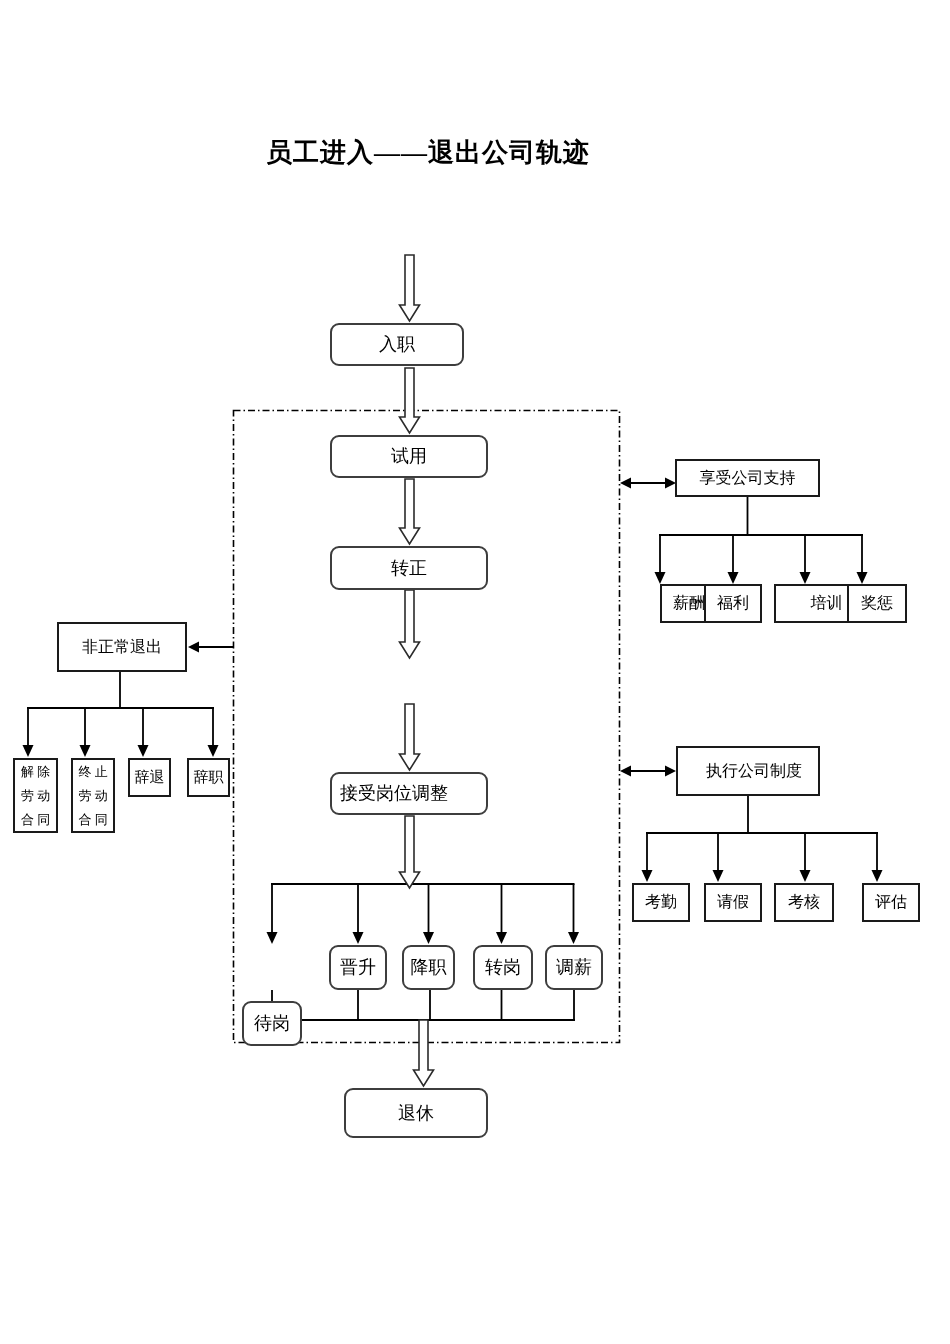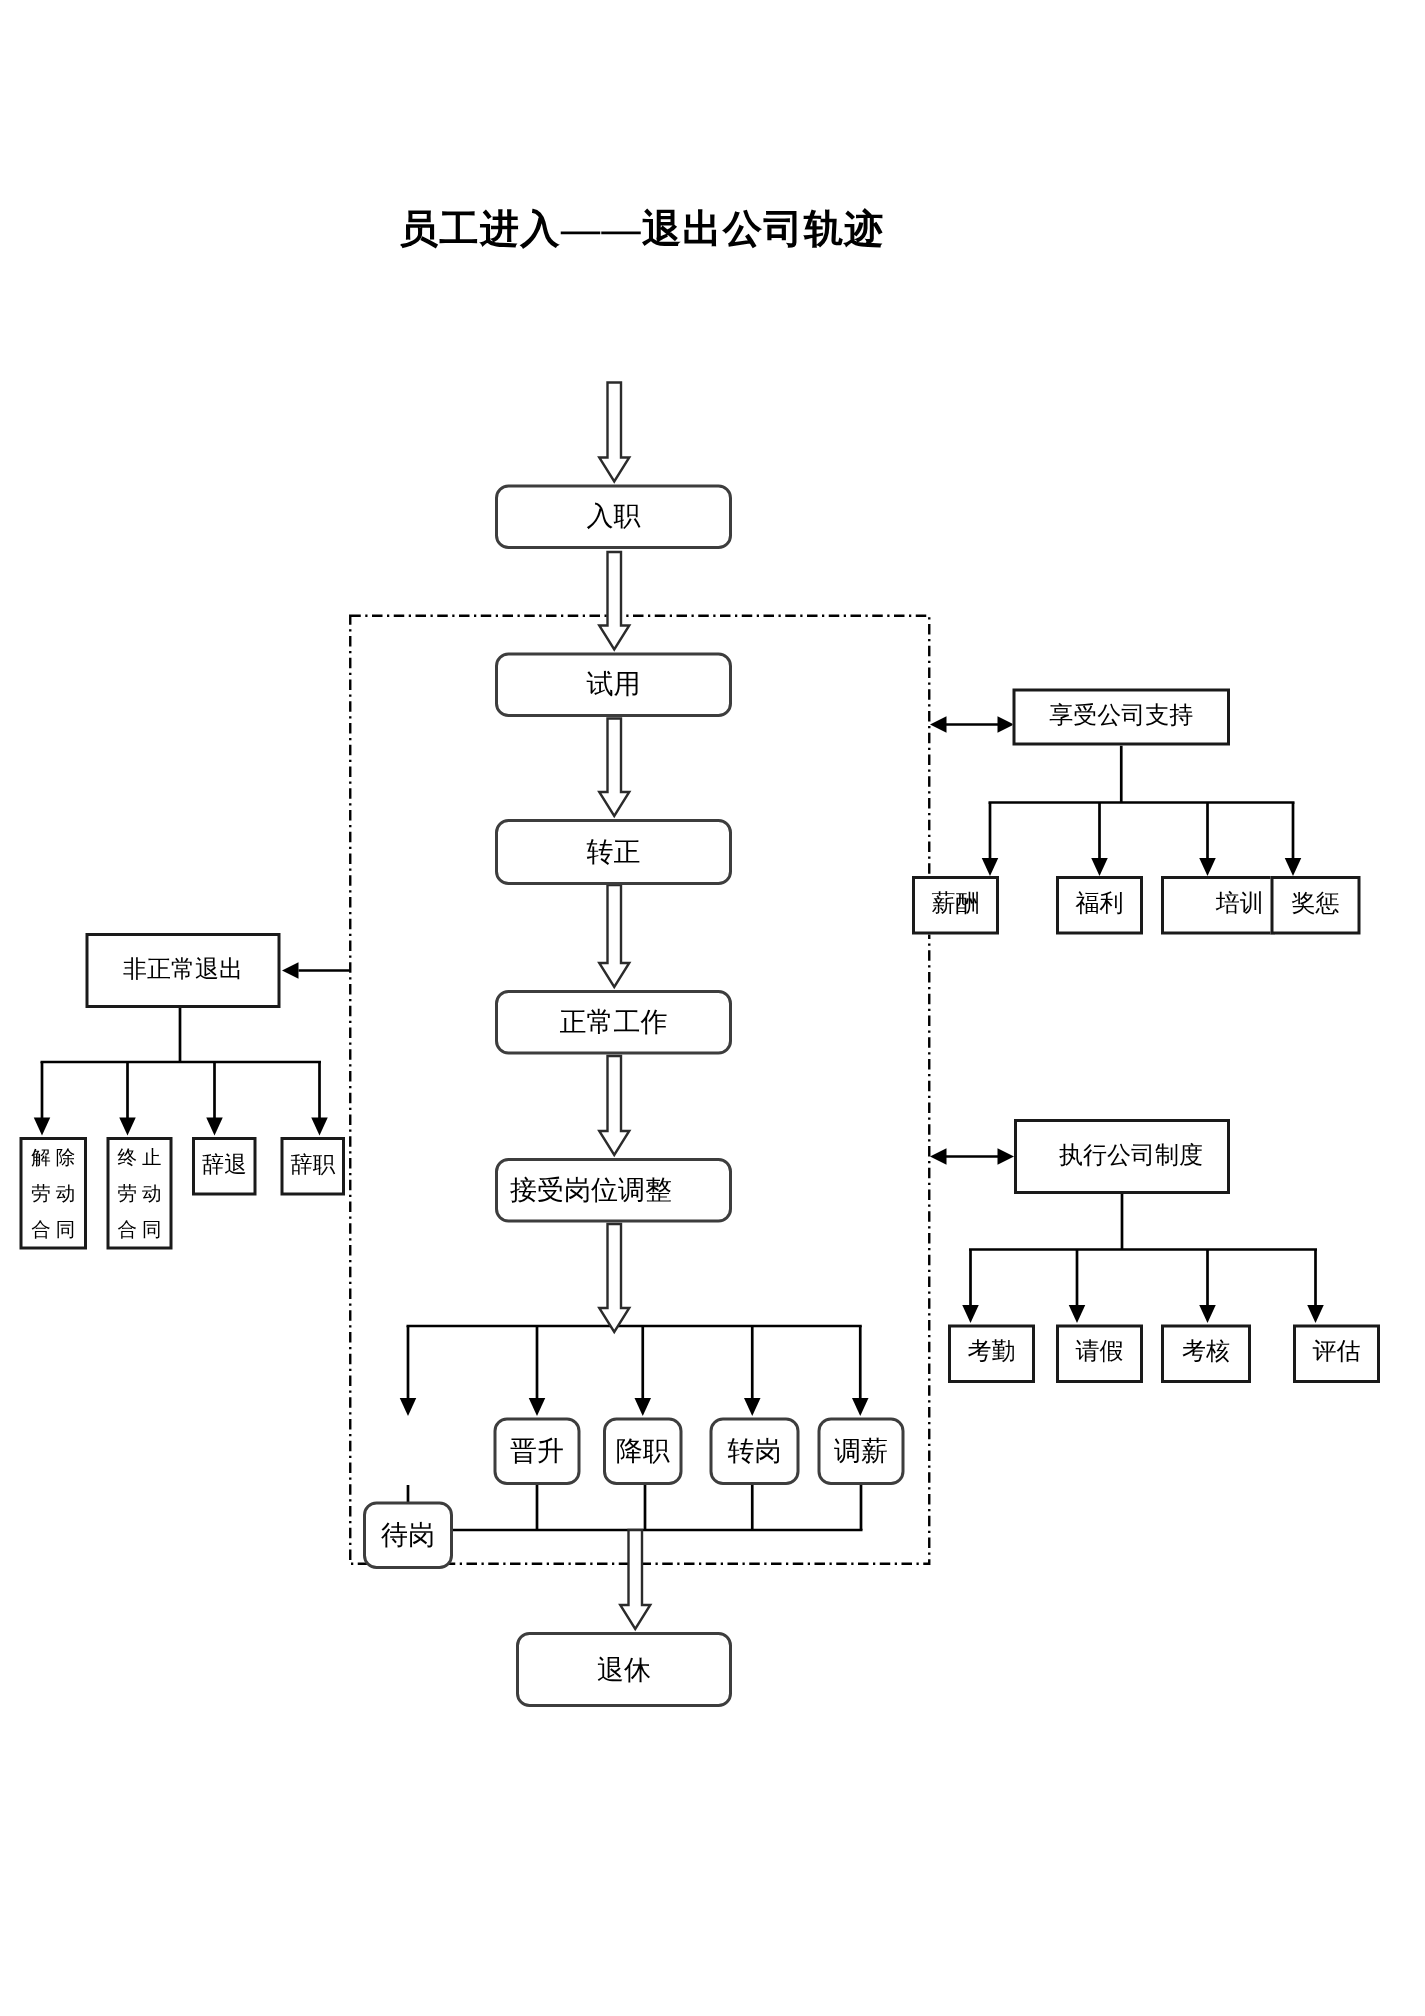--- a/index.html
+++ b/index.html
@@ -134,35 +134,34 @@
       <polygon points="405,479 405,528 399.5,528 409.5,544 419.5,528 414,528 414,479"></polygon>
       <polygon points="405,590 405,642 399.5,642 409.5,658 419.5,642 414,642 414,590"></polygon>
       <polygon points="405,704 405,754 399.5,754 409.5,770 419.5,754 414,754 414,704"></polygon>
       <polygon points="405,816 405,872 399.5,872 409.5,888 419.5,872 414,872 414,816"></polygon>
       <polygon points="419,1020 419,1070 413.5,1070 423.5,1086 433.5,1070 428,1070 428,1020"></polygon>
     </g>
   </svg>
 
   <div class="diagram-title">员工进入——退出公司轨迹</div>
 
-  <div class="node node-rounded" style="left:330px; top:323px; width:158px; height:43px;">入职</div>
+  <div class="node node-rounded" style="left:330px; top:323px; width:134px; height:43px;">入职</div>
   <div class="node node-rounded" style="left:330px; top:435px; width:158px; height:43px;">试用</div>
   <div class="node node-rounded" style="left:330px; top:546px; width:158px; height:44px;">转正</div>
-  <div class="node node-rounded" style="left:330px; top:660px; width:158px; height:43px;">正常工作</div>
   <div class="node node-rounded align-left" style="left:330px; top:772px; width:158px; height:43px;">接受岗位调整</div>
   <div class="node node-rounded" style="left:344px; top:1088px; width:144px; height:50px;">退休</div>
 
   <div class="node node-rounded" style="left:242px; top:1001px; width:60px; height:45px;">待岗</div>
   <div class="node node-rounded" style="left:329px; top:945px; width:58px; height:45px;">晋升</div>
   <div class="node node-rounded" style="left:402px; top:945px; width:53px; height:45px;">降职</div>
   <div class="node node-rounded" style="left:473px; top:945px; width:60px; height:45px;">转岗</div>
   <div class="node node-rounded" style="left:545px; top:945px; width:58px; height:45px;">调薪</div>
 
   <div class="node node-rect fs16" style="left:675px; top:459px; width:145px; height:38px;">享受公司支持</div>
-  <div class="node node-rect fs16" style="left:608px; top:584px; width:58px; height:39px;">薪酬</div>
+  <div class="node node-rect fs16" style="left:660px; top:584px; width:58px; height:39px;">薪酬</div>
   <div class="node node-rect fs16" style="left:704px; top:584px; width:58px; height:39px;">福利</div>
   <div class="node node-rect fs16" style="left:774px; top:584px; width:76px; height:39px;padding-left:29px;">培训</div>
   <div class="node node-rect fs16" style="left:847px; top:584px; width:60px; height:39px;">奖惩</div>
 
   <div class="node node-rect fs16" style="left:676px; top:746px; width:144px; height:50px;padding-left:12px;">执行公司制度</div>
   <div class="node node-rect fs16" style="left:632px; top:883px; width:58px; height:39px;">考勤</div>
   <div class="node node-rect fs16" style="left:704px; top:883px; width:58px; height:39px;">请假</div>
   <div class="node node-rect fs16" style="left:774px; top:883px; width:60px; height:39px;">考核</div>
   <div class="node node-rect fs16" style="left:862px; top:883px; width:58px; height:39px;">评估</div>
 

